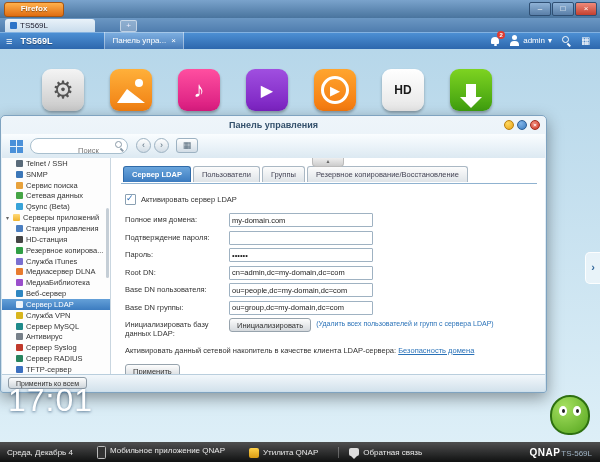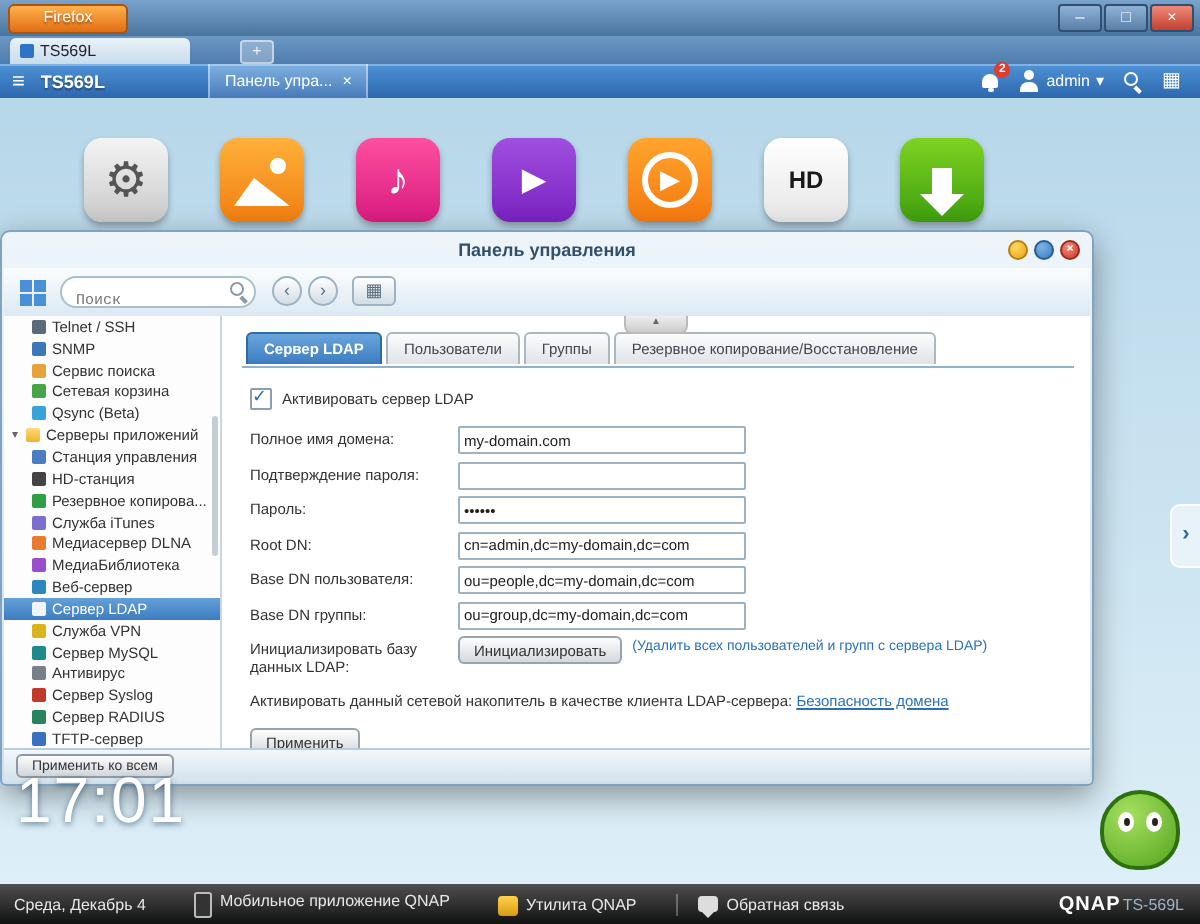--- a/index.html
+++ b/index.html
@@ -5,21 +5,21 @@
   html,body{margin:0;padding:0;background:#222;}
   #screen{position:relative;width:600px;height:462px;overflow:hidden;
     font-family:"Liberation Sans","DejaVu Sans",sans-serif;
     background:linear-gradient(#b2d4e8,#dff0f8);}
 
   
   .ff-titlebar{position:absolute;top:0;left:0;width:600px;height:18px;
     background:linear-gradient(#7aa3cc,#49749e);border-bottom:1px solid #3a5f87;}
   .ff-btn{position:absolute;top:2px;left:4px;width:58px;height:13px;border-radius:3px;
     background:linear-gradient(#ffb14d,#e06d12);border:1px solid #a85510;color:#fff;
-    font-size:8px;font-weight:normal;text-align:center;line-height:12px;text-shadow:0 1px 1px rgba(0,0,0,.4);}
+    font-size:8px;font-weight:bold;text-align:center;line-height:12px;text-shadow:0 1px 1px rgba(0,0,0,.4);}
   .win-ctrls{position:absolute;top:2px;right:3px;display:flex;}
   .wbtn{width:20px;height:12px;margin-left:1px;font-size:8px;color:#fff;text-align:center;line-height:11px;
     background:linear-gradient(#8fb2d6,#5a7fa8);border:1px solid #2f4f73;border-radius:2px;}
   .wbtn.close{background:linear-gradient(#ef8a7a,#c3402f);}
   .ff-tabbar{position:absolute;top:18px;left:0;width:600px;height:14px;
     background:linear-gradient(#6b97c3,#4f7dae);}
   .ff-tab{position:absolute;left:5px;top:1px;width:80px;height:13px;border-radius:3px 3px 0 0;
     background:linear-gradient(#e9f2f9,#c9dcec);display:flex;align-items:center;gap:3px;
     padding:0 5px;font-size:8px;color:#223;}
   .fav{width:7px;height:7px;background:#2d74c8;border-radius:1px;flex:0 0 auto;}
@@ -89,21 +89,21 @@
   .cpb.min{background:radial-gradient(circle at 35% 30%,#ffd95e,#e8a31c);border:1px solid #b97f0e;}
   .cpb.max{background:radial-gradient(circle at 35% 30%,#7fb3e8,#3a7cc0);border:1px solid #2a5c94;}
   .cpb.cls{background:radial-gradient(circle at 35% 30%,#f08a7a,#cf3a28);border:1px solid #9e2a1a;}
   .cptools{position:absolute;top:18px;left:1px;right:1px;height:24px;
     background:linear-gradient(#fafdff,#dce9f2);border-bottom:1px solid #b9cedd;}
   .homegrid{position:absolute;left:8px;top:6px;width:6px;height:6px;background:#4a90d9;
     box-shadow:7px 0 0 #4a90d9,0 7px 0 #4a90d9,7px 7px 0 #4a90d9;}
   .cpsearch{position:absolute;left:28px;top:4px;width:96px;height:14px;background:#fff;
     border:1px solid #a8bfce;border-radius:8px;}
   .cpsearch input{border:none;outline:none;background:transparent;width:74px;height:12px;
-    font-size:7.5px;padding:0 0 0 7px;color:#666;font-family:Liberation Mono, monospace;}
+    font-size:7.5px;padding:0 0 0 7px;color:#666;font-family:Liberation Sans, sans-serif;margin-left:40px;}
   .mag2{position:absolute;right:3px;top:2px;width:9px;height:9px;}
   .mag2::before{content:"";position:absolute;top:0;left:0;width:5px;height:5px;border:1.5px solid #8a9aa8;border-radius:50%;}
   .mag2::after{content:"";position:absolute;bottom:0;right:0;width:4px;height:1.5px;background:#8a9aa8;transform:rotate(45deg);}
   .navbtn{position:absolute;top:4px;width:15px;height:15px;border-radius:50%;
     background:linear-gradient(#fefefe,#d2dde6);border:1px solid #9db2c2;color:#5a6e7e;
     font-size:9px;line-height:13px;text-align:center;box-sizing:border-box;}
   .back{left:134px}.fwd{left:152px}
   .viewbtn{position:absolute;left:174px;top:4px;width:22px;height:15px;border-radius:3px;
     background:linear-gradient(#fefefe,#d2dde6);border:1px solid #9db2c2;color:#5a6e7e;
     font-size:9px;line-height:13px;text-align:center;box-sizing:border-box;}
@@ -275,21 +275,21 @@
           <div class="si">
               <span class="ic"></span>
               <span>SNMP</span>
             </div>
           <div class="si">
               <span class="ic"></span>
               <span>Сервис поиска</span>
             </div>
           <div class="si">
               <span class="ic"></span>
-              <span>Сетевая корзина</span>
+              <span>Сетевая данных</span>
             </div>
           <div class="si">
               <span class="ic"></span>
               <span>Qsync (Beta)</span>
             </div>
           <div class="si grp">
               <span class="ic"></span>
               <span>Серверы приложений</span>
             </div>
           <div class="si">

